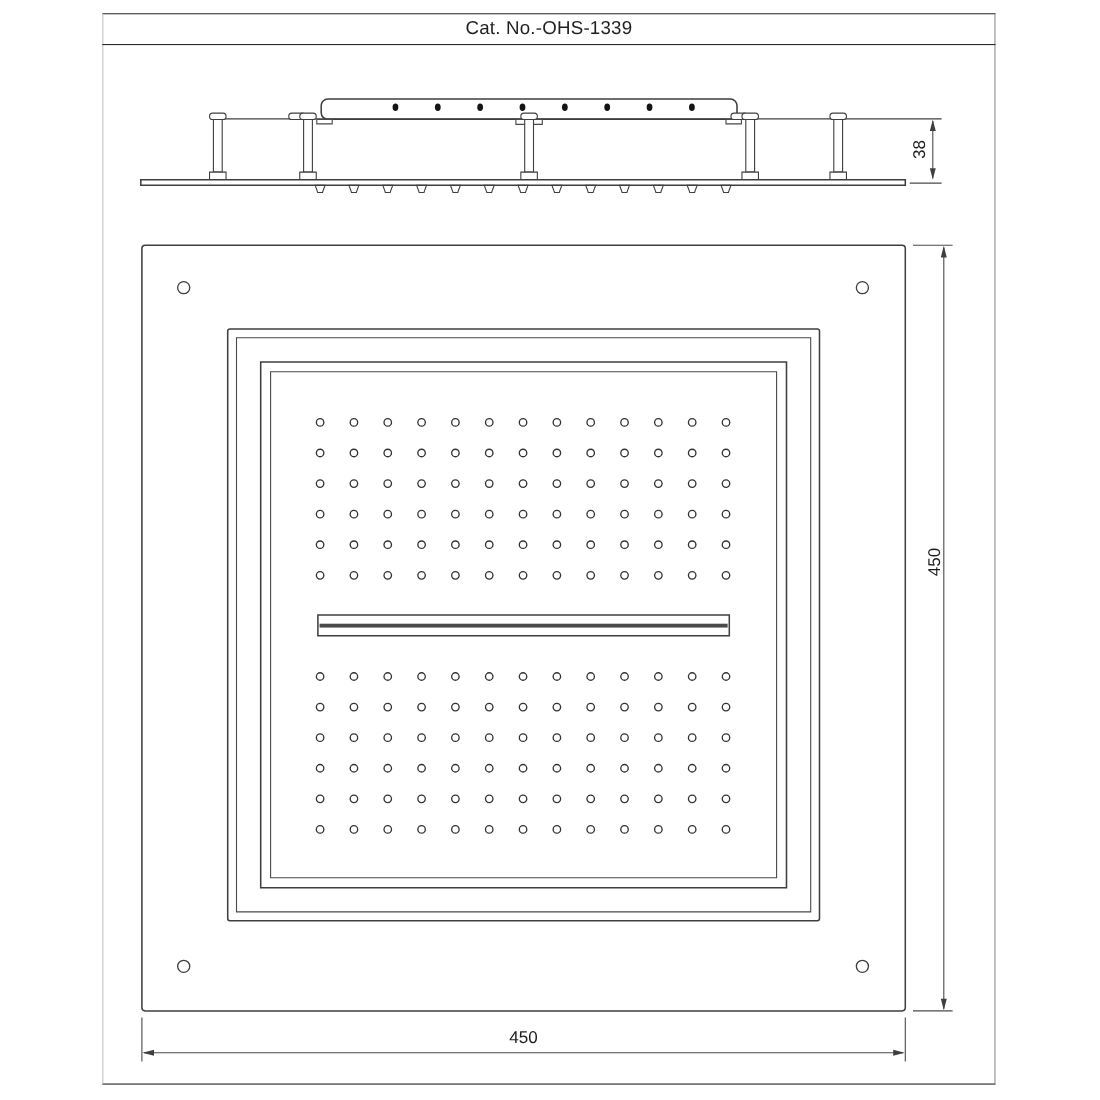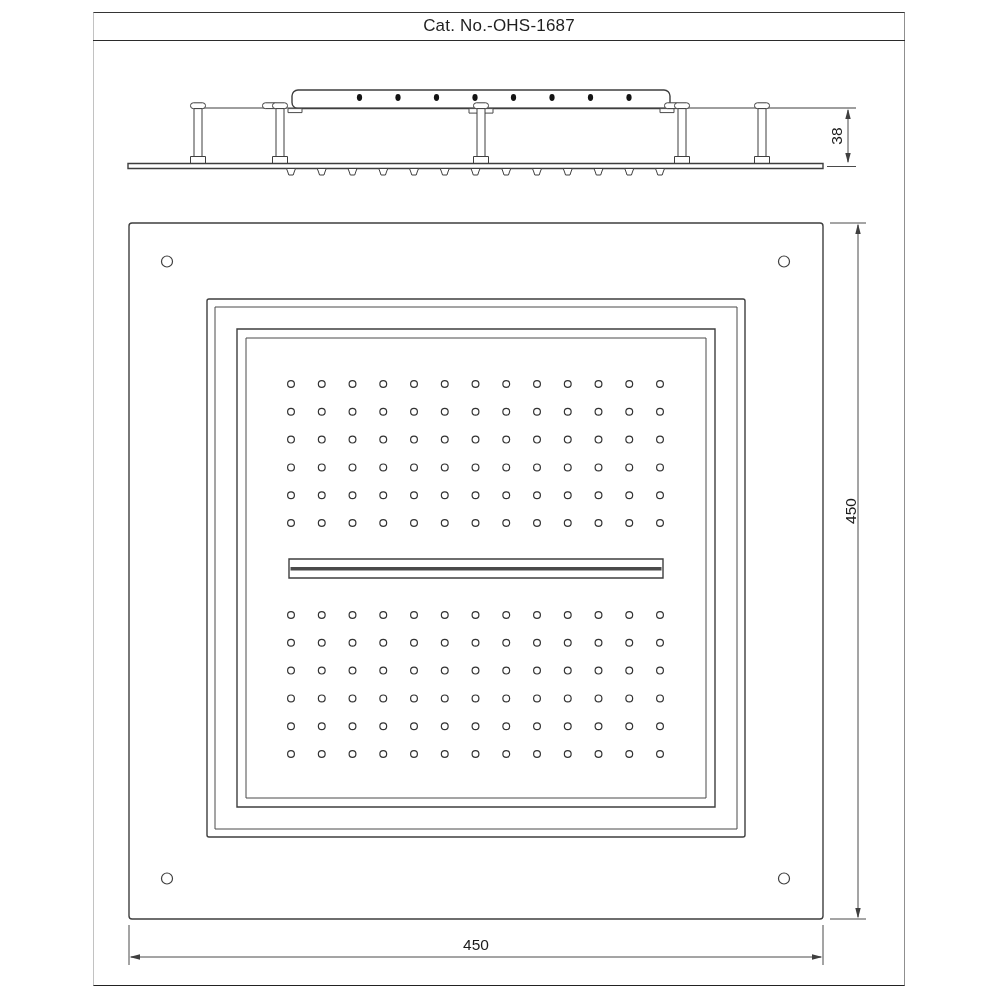--- a/index.html
+++ b/index.html
@@ -31,21 +31,21 @@
   .arrow{fill:#3f3f3f;stroke:none;}
 </style>
 </head>
 <body>
 
 <div class="canvas">
 
   <div class="frame"></div>
 
   <div class="title-bar">
-    <span>Cat. No.-OHS-1687</span>
+    <span>Cat. No.-OHS-1339</span>
   </div>
 
   <svg width="1000" height="1000" viewBox="0 0 1000 1000">
 
     <g>
 
       <rect x="292" y="90" width="378" height="18.5" rx="6" class="stroke-w"></rect>
       <g id="bracket-holes">
           <ellipse cx="359.5" cy="97.5" rx="2.6" ry="3.4" fill="#141414"></ellipse>
           <ellipse cx="398" cy="97.5" rx="2.6" ry="3.4" fill="#141414"></ellipse>

